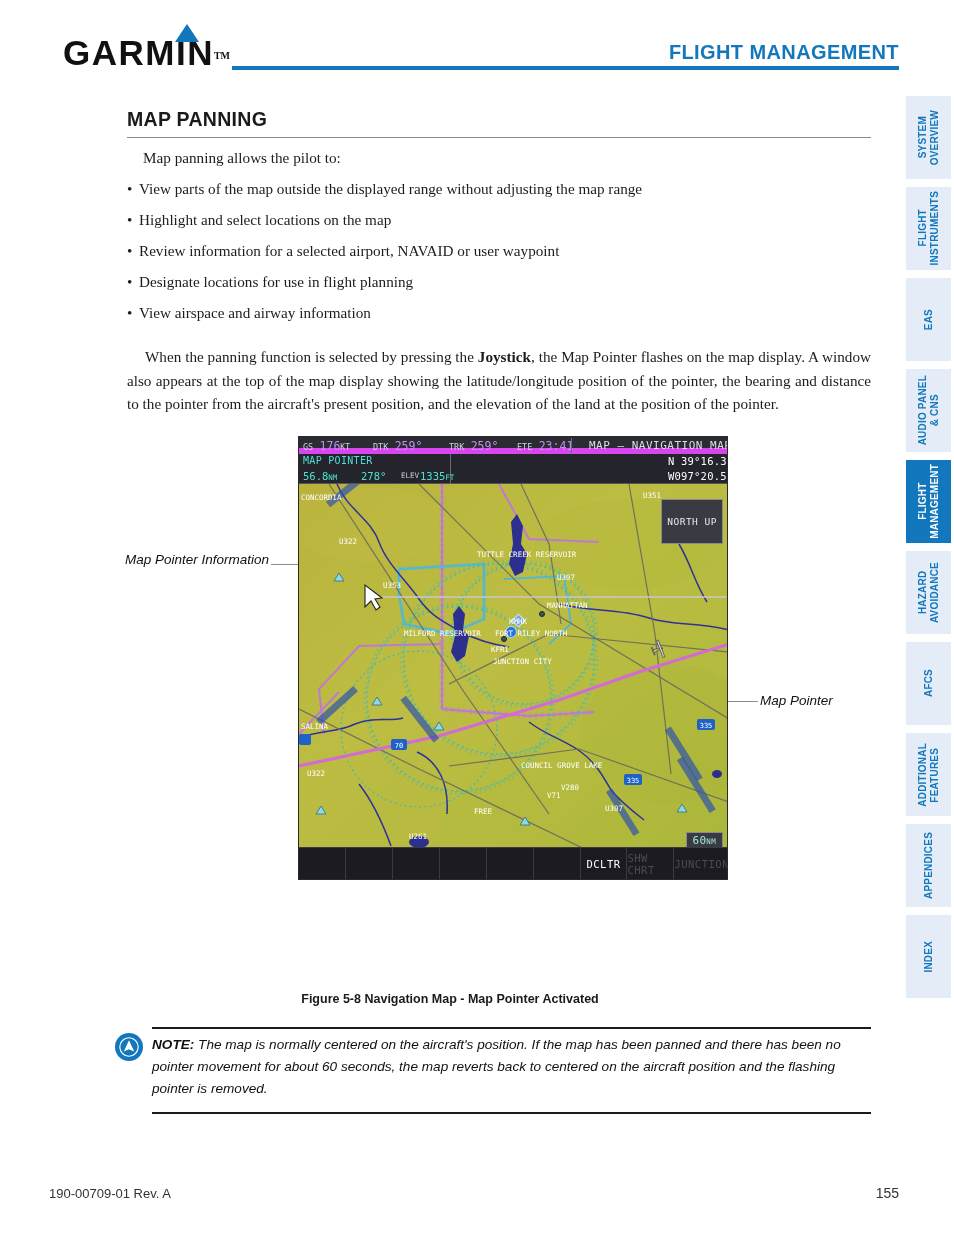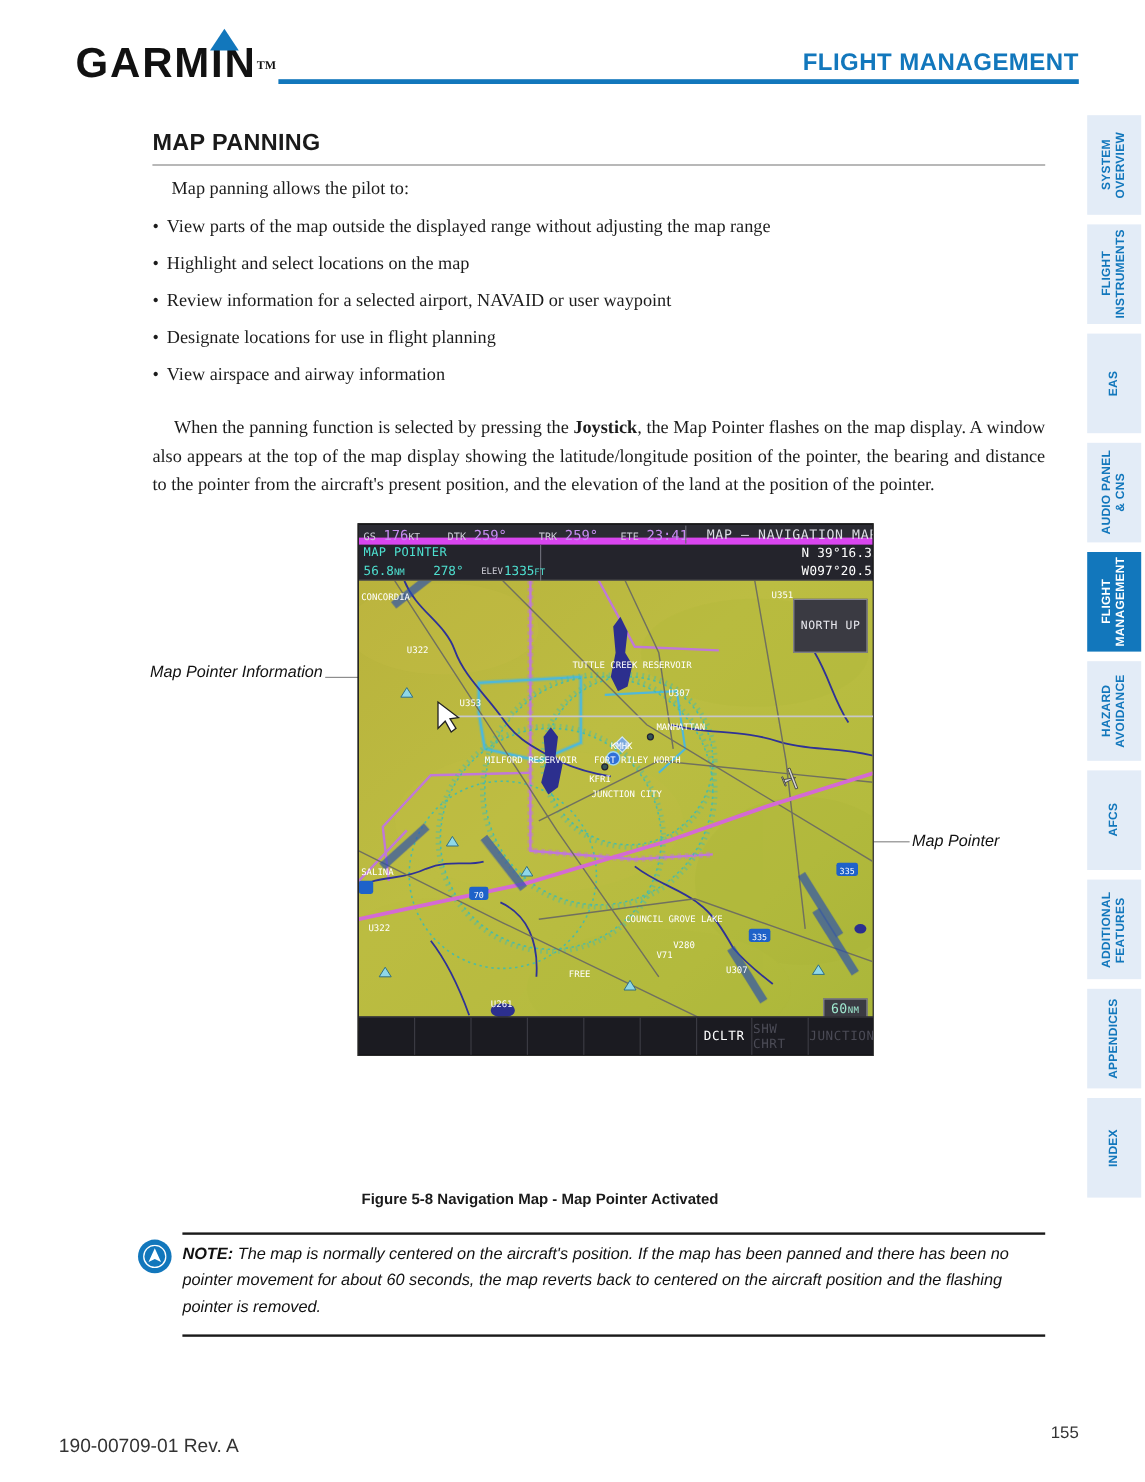--- a/index.html
+++ b/index.html
@@ -205,22 +205,22 @@
     font-size:10px; letter-spacing:0.2px;
     display:flex; align-items:center; justify-content:center;
     text-align:center;
   }
   .tab .vt { writing-mode: vertical-rl; transform: rotate(180deg); line-height:12px; }
   .tab.active { background:#1277bc; color:#ffffff; }
 
   
   #footer { position:absolute; left:0; top:1185px; width:954px; height:30px; }
   #foot-left {
-    position:absolute; left:49px; top:12px;
-    font-family:"Liberation Sans", sans-serif; font-size:16px; color:#333;
+    position:absolute; left:49px; top:1px;
+    font-family:"Liberation Sans", sans-serif; font-size:13px; color:#333;
   }
   #foot-center {
     position:absolute; left:0; top:0; width:954px; text-align:center;
     font-family:"Liberation Sans", sans-serif; font-weight:bold; font-size:14px; color:#1a1a1a;
   }
   #foot-right {
     position:absolute; right:55px; top:0;
     font-family:"Liberation Sans", sans-serif; font-size:14px; color:#333;
   }
 </style>

